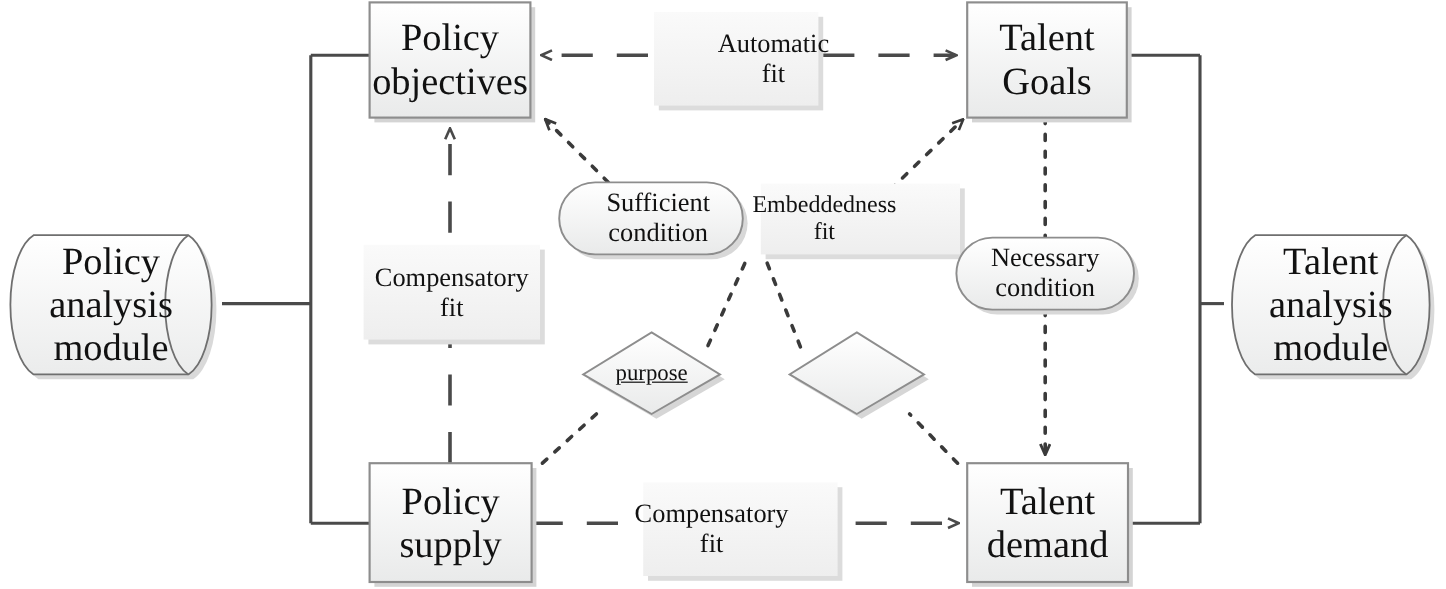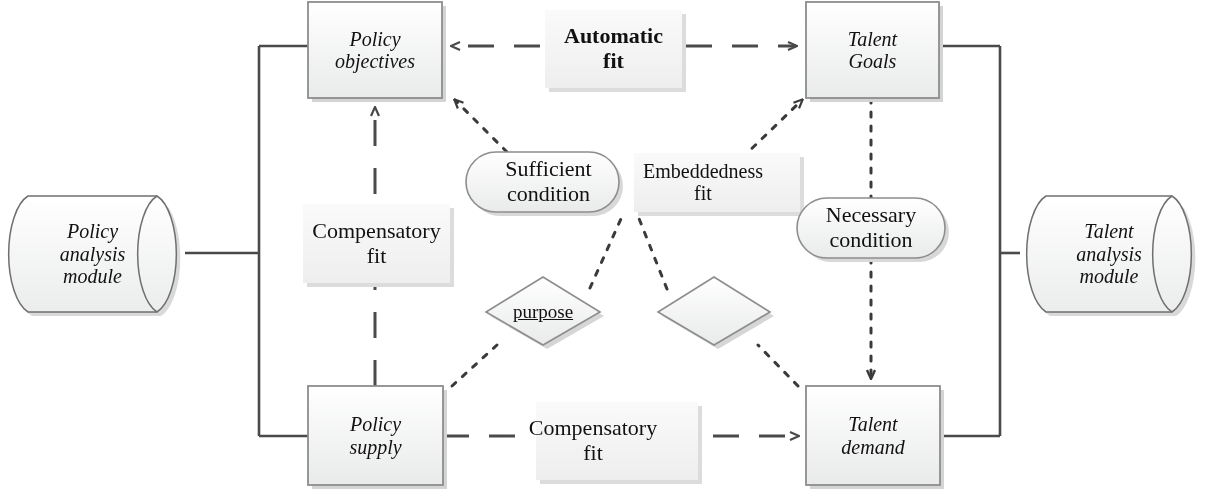--- a/index.html
+++ b/index.html
@@ -5,21 +5,21 @@
   html,body{margin:0;padding:0;background:#ffffff;}
   body{width:1205px;height:491px;overflow:hidden;
        font-family:"Liberation Serif","DejaVu Serif",serif;}
   #diagram{position:relative;width:1205px;height:491px;background:#fff;}
   svg{position:absolute;left:0;top:0;width:1205px;height:491px;}
   .node-label{
     position:absolute;display:flex;align-items:center;justify-content:center;
     text-align:center;color:#111;line-height:1.12;pointer-events:none;
     white-space:pre-line;
   }
-  .t24{font-size:20px;font-style:italic;}
+  .t24{font-size:32px;}
   .t22{font-size:22px;}
   .t20{font-size:20px;}
   .t19{font-size:19px;}
 </style>
 </head>
 <body>
 
 <div id="diagram">
 
   <svg viewBox="0 0 1205 491" xmlns="http://www.w3.org/2000/svg">
@@ -169,27 +169,27 @@
 demand</div>
 
   <div class="node-label t24" style="left:28px;top:196px;width:129px;height:116px;">Policy
 analysis
 module</div>
 
   <div class="node-label t24" style="left:1046px;top:196px;width:126px;height:116px;">Talent
 analysis
 module</div>
 
-  <div class="node-label t22" style="left:545px;top:10px;width:137px;height:78px;font-weight:bold;">Automatic
+  <div class="node-label t22" style="left:576px;top:10px;width:137px;height:78px;">Automatic
 fit</div>
 
   <div class="node-label t22" style="left:303px;top:204px;width:147px;height:79px;">Compensatory
 fit</div>
 
-  <div class="node-label t20" style="left:620px;top:147px;width:166px;height:70px;">Embeddedness
+  <div class="node-label t20" style="left:604px;top:147px;width:166px;height:70px;">Embeddedness
 fit</div>
 
   <div class="node-label t22" style="left:512px;top:402px;width:162px;height:78px;">Compensatory
 fit</div>
 
   <div class="node-label t22" style="left:472px;top:152px;width:153px;height:60px;">Sufficient
 condition</div>
 
   <div class="node-label t22" style="left:797px;top:198px;width:148px;height:60px;">Necessary
 condition</div>

